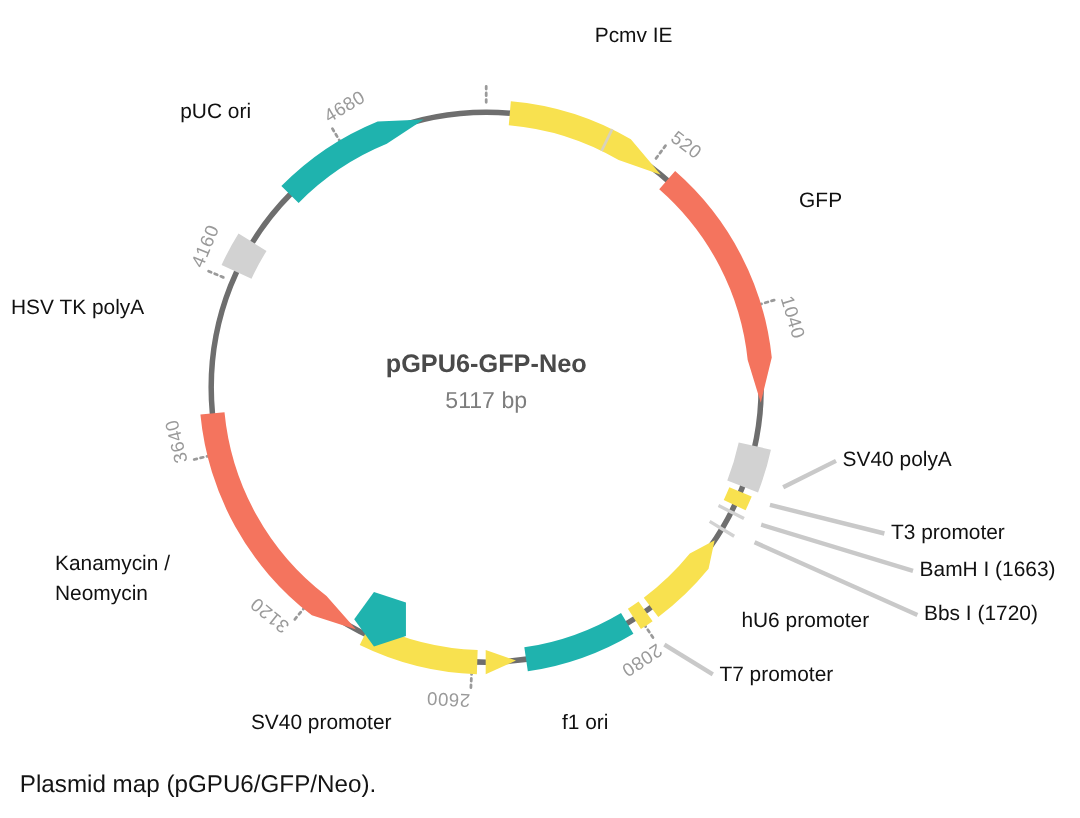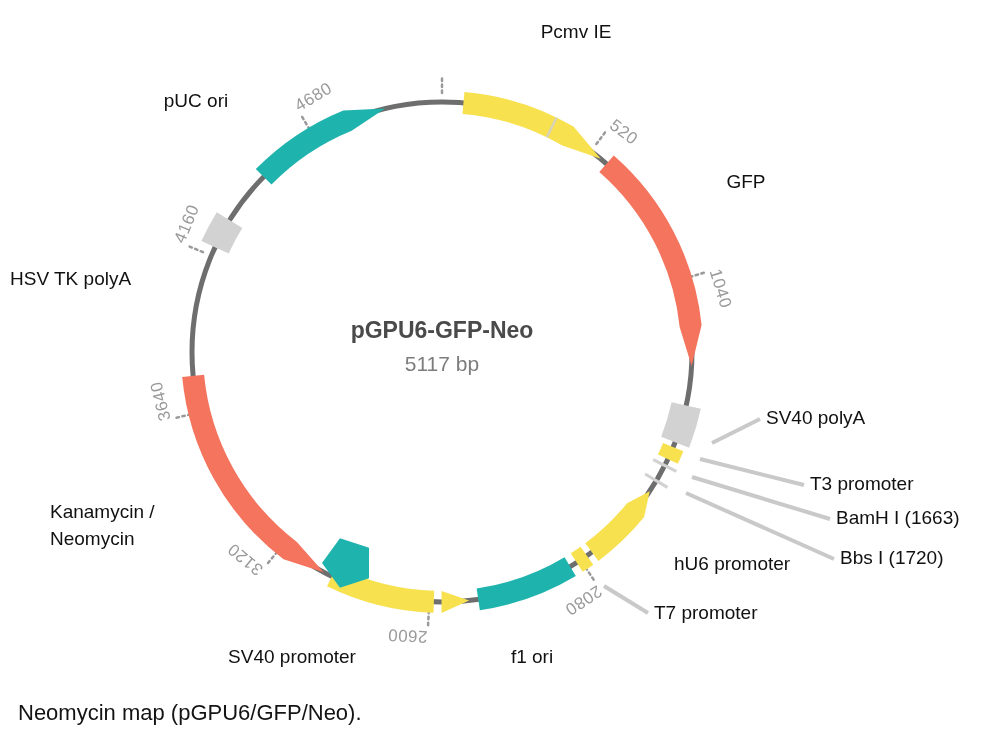--- a/index.html
+++ b/index.html
@@ -137,13 +137,13 @@
         <text x="50" y="545" class="feat-label" fill="#111111" text-anchor="start">Neomycin</text>
         <text x="10" y="285" class="feat-label" fill="#111111" text-anchor="start">HSV TK polyA</text>
         <text x="196" y="107" class="feat-label" fill="#111111" text-anchor="middle">pUC ori</text>
       </g>
       <polygon points="348,537 372.73,554.97 363.28,584.03 332.72,584.03 323.27,554.97" fill="#1fb3ae" transform="rotate(-18 348 563)"></polygon>
       <text x="442" y="338" class="plasmid-name" fill="#4a4a4a" text-anchor="middle">pGPU6-GFP-Neo</text>
       <text x="442" y="371" class="plasmid-size" fill="#7d7d7d" text-anchor="middle">5117 bp</text>
     </svg>
 </div>
 
-<div class="caption">Neomycin map (pGPU6/GFP/Neo).</div>
+<div class="caption">Plasmid map (pGPU6/GFP/Neo).</div>
 
 </body></html>

